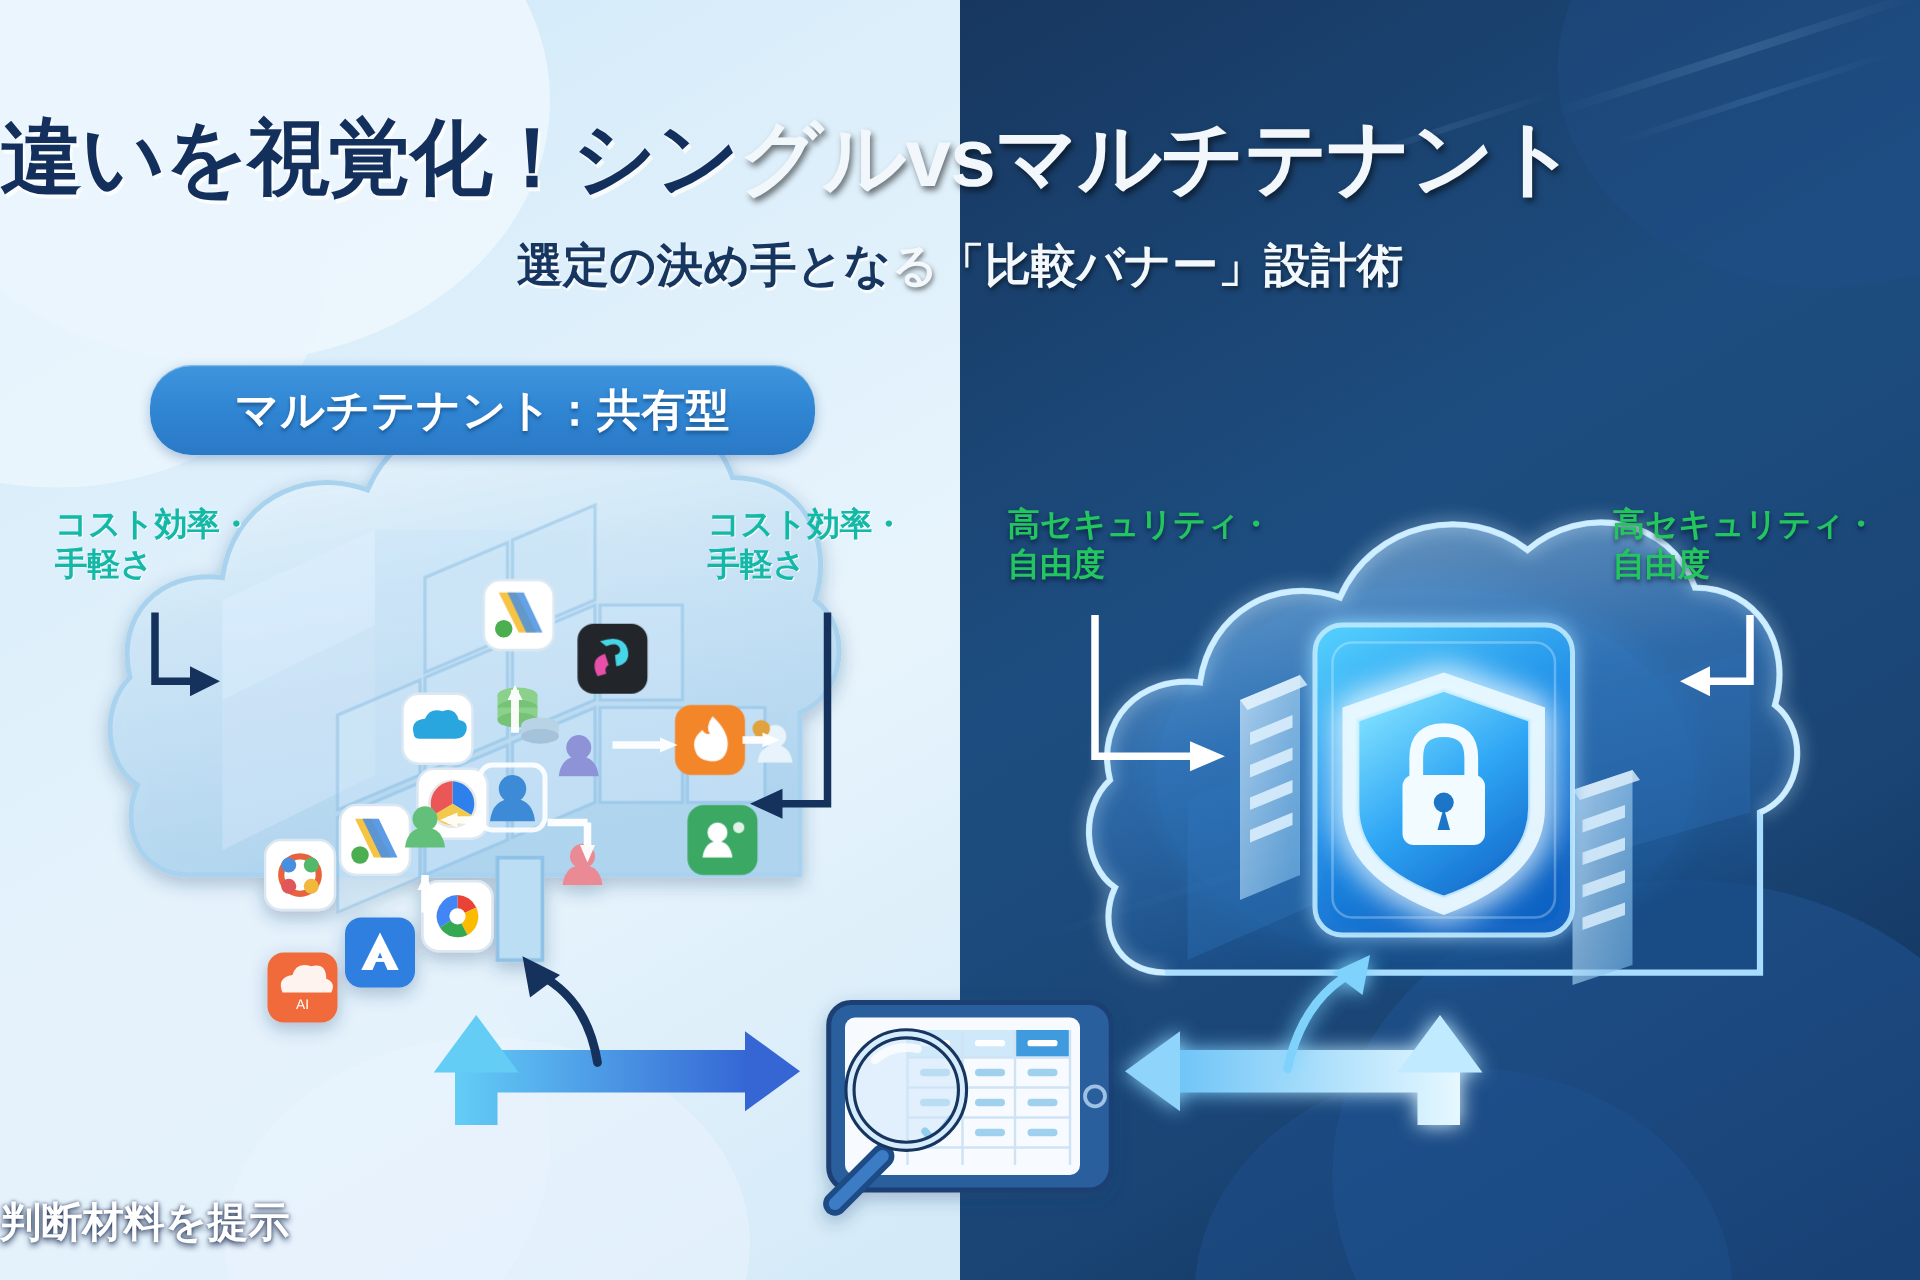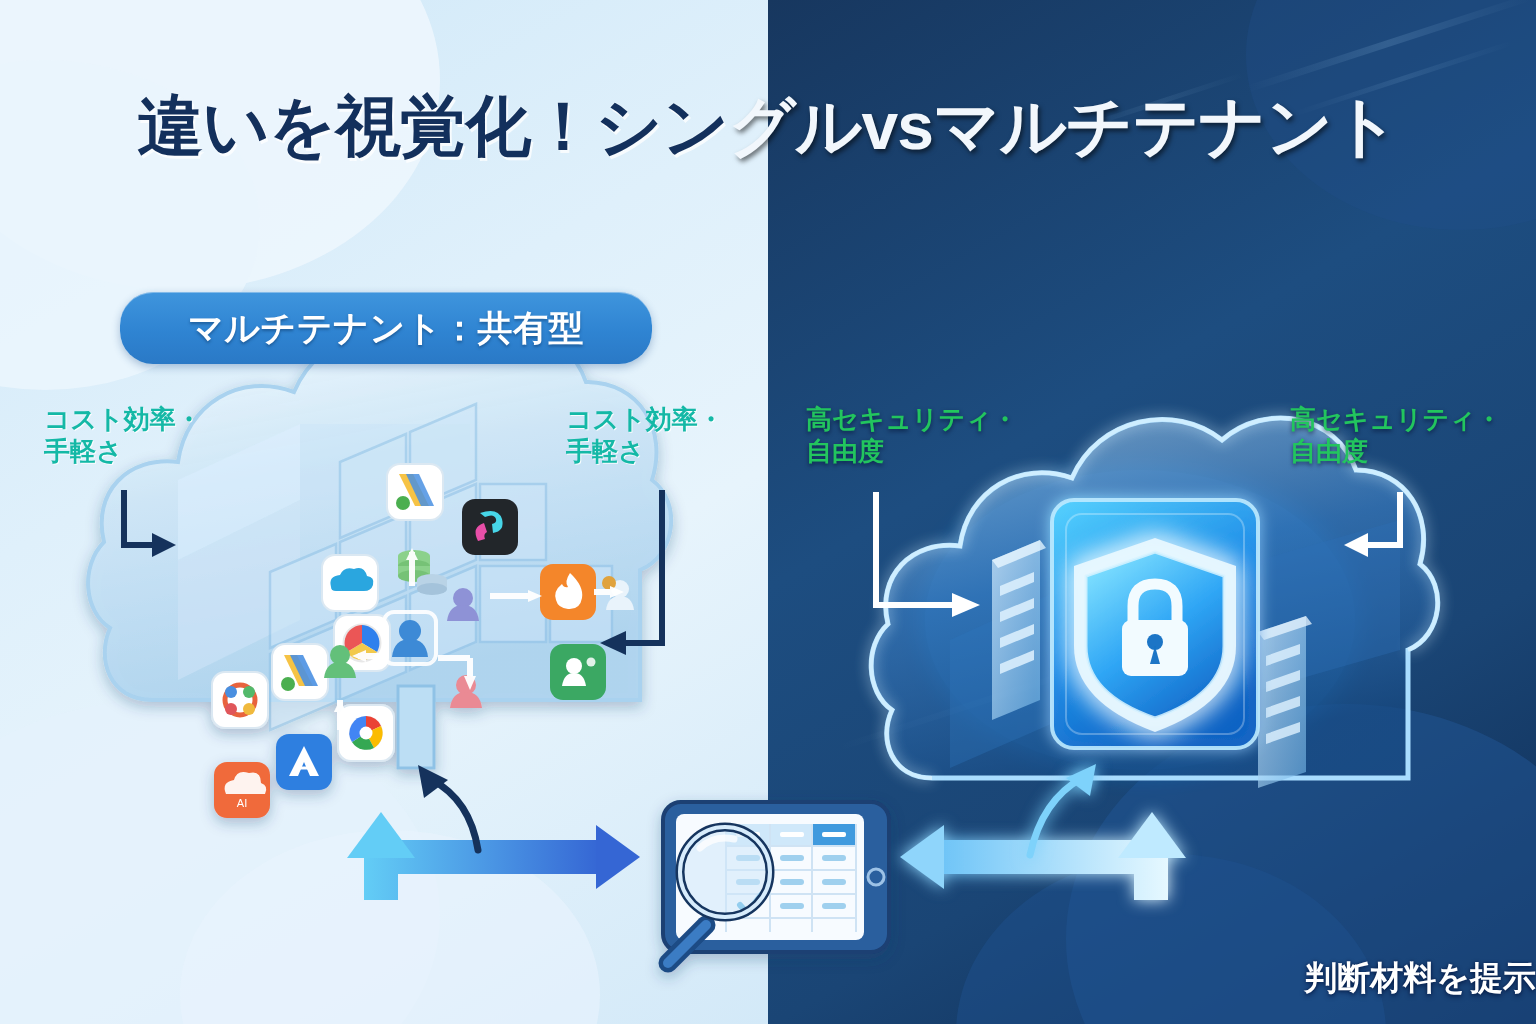--- a/index.html
+++ b/index.html
@@ -22,21 +22,21 @@
   .lc3 { left:-120px; top:700px;  width:560px; height:430px; background:#e4f2fc; opacity:.75; }
   .lc4 { left:180px;  top:830px;  width:420px; height:330px; background:#e9f4fd; opacity:.6; }
   .rc1 { right:-90px;  bottom:-150px; width:560px; height:470px; background:#205392; opacity:.55; }
   .rc2 { right:150px;  bottom:-190px; width:430px; height:360px; background:#1f5190; opacity:.45; }
   .rc3 { right:-140px; top:-120px;    width:430px; height:350px; background:#20508c; opacity:.33; }
 
   
   .streak { position:absolute; background:linear-gradient(90deg,rgba(170,215,255,0),rgba(175,220,255,.5),rgba(170,215,255,0)); transform:rotate(-18deg); border-radius:4px; }
 
   
-  .title-wrap { position:absolute; left:0; top:90px; width:1536px; text-align:center; z-index:30; }
+  .title-wrap { position:absolute; left:0; top:90px; width:1536px; text-align:left; z-index:30; }
   .title {
     font-size:66px; font-weight:bold; letter-spacing:-1px; line-height:1.1;
     white-space:nowrap; display:inline-block;
   }
   .title .tl { color:#13305c; text-shadow:2px 3px 0 rgba(255,255,255,.75), 0 0 2px rgba(255,255,255,.9); }
   .title .tr { color:#f2f7fc; text-shadow:2px 3px 5px rgba(0,0,0,.55); }
 
   .subtitle-wrap { position:absolute; left:0; top:188px; width:1536px; text-align:center; z-index:30; }
   .subtitle { font-size:37px; font-weight:bold; white-space:nowrap; display:inline-block; letter-spacing:0px; }
   .subtitle .sl { color:#16355f; text-shadow:1px 2px 0 rgba(255,255,255,.8); }
@@ -64,21 +64,21 @@
   .c-l1 { left:44px;  top:404px; }
   .c-l2 { left:566px; top:404px; }
   .c-r1 { left:806px; top:404px; }
   .c-r2 { left:1290px; top:404px; }
 
   
   #art { position:absolute; inset:0; z-index:20; }
   #artTop { position:absolute; inset:0; z-index:28; pointer-events:none; }
 
   
-  .caption { position:absolute; left:0; top:956px; width:1536px; text-align:right; z-index:35;
+  .caption { position:absolute; left:0; top:956px; width:1536px; text-align:left; z-index:35;
     font-size:33px; font-weight:bold; color:#ffffff;
     text-shadow:0 2px 5px rgba(0,20,60,.75), 0 0 3px rgba(0,20,60,.6); }
 </style>
 </head>
 <body>
 
 <div id="stage">
 
   <div class="half half-left">
     <div class="bgcloud lc1"></div>
@@ -516,20 +516,25 @@
     </g>
     <path d="M1096 764 L1090 796 L1066 778 Z" fill="#7ed2fb" filter="url(#arrGlow)"></path>
   </svg>
 
   <div class="title-wrap">
     <span class="title">
       <span class="tl">違いを視覚化！シン</span><span class="tr">グルvsマルチテナント</span>
     </span>
   </div>
 
+  <div class="subtitle-wrap">
+    <span class="subtitle">
+      <span class="sl">選定の決め手とな</span><span class="sr">る「比較バナー」設計術</span>
+    </span>
+  </div>
 
   <div class="pill pill-left">
     <span>マルチテナント：共有型</span>
   </div>
 
   <div class="callout dark c-l1">
     <div>コスト効率・</div>
     <div>手軽さ</div>
   </div>
   <div class="callout dark c-l2">

